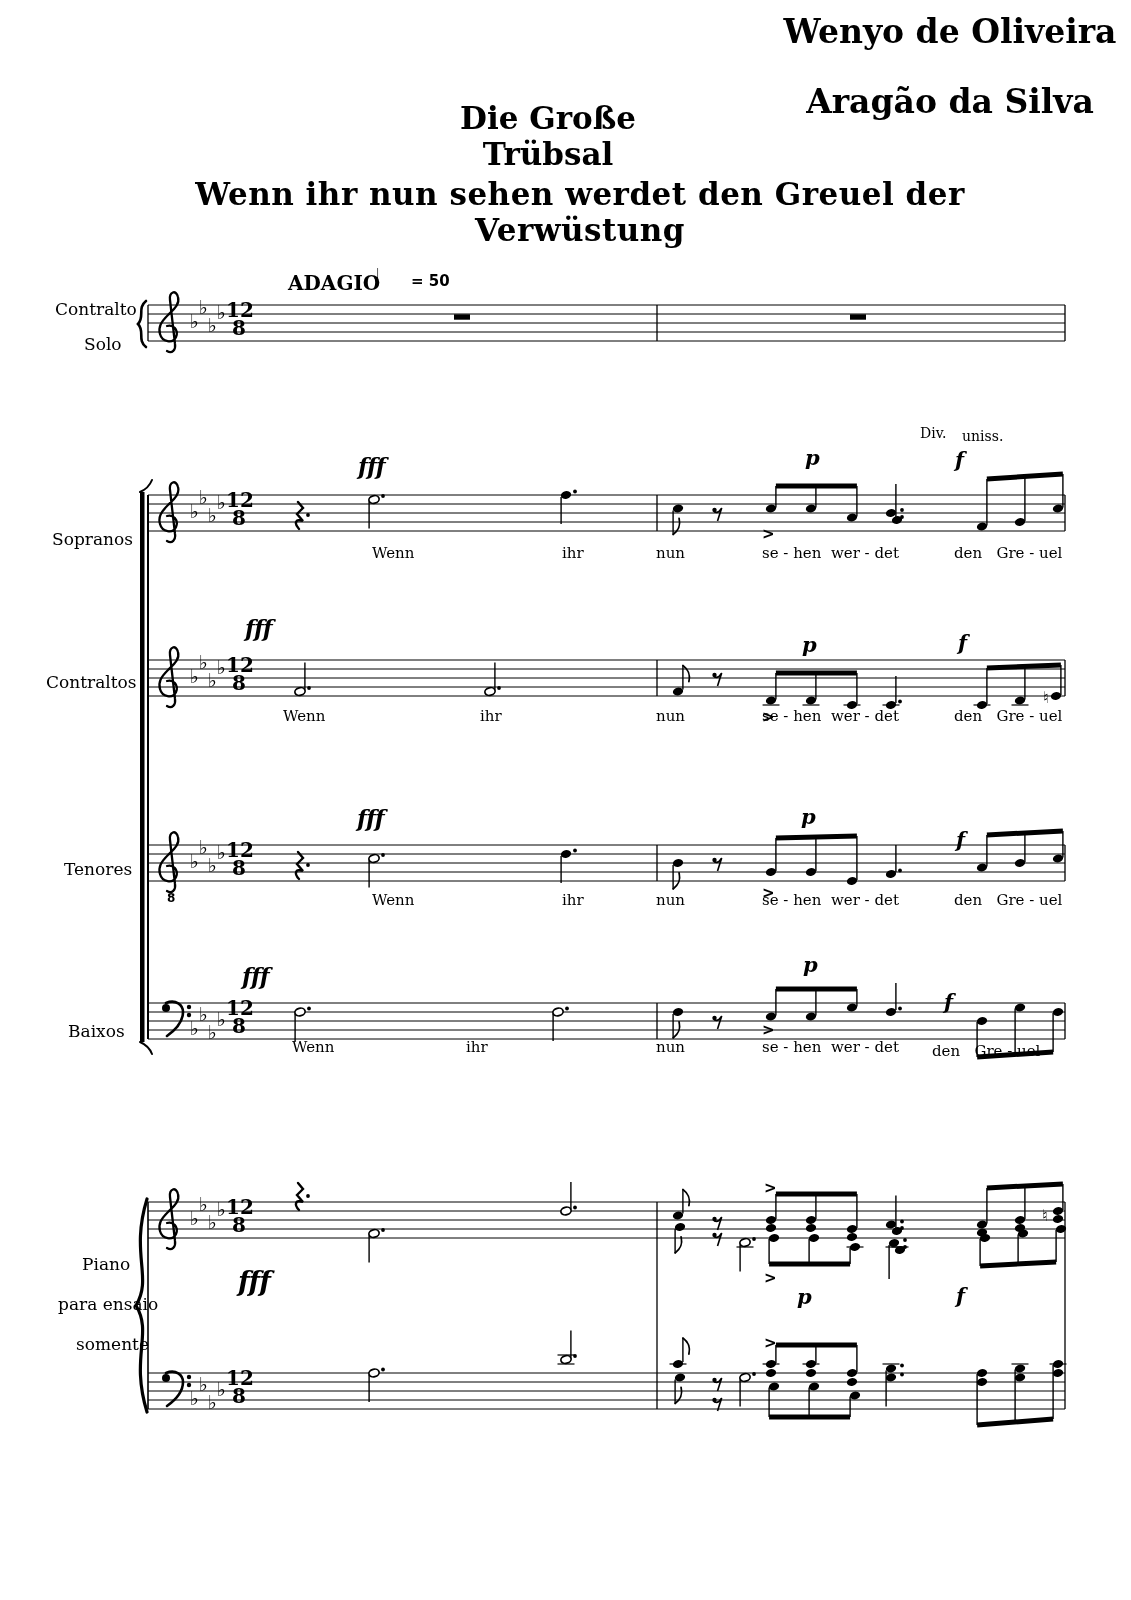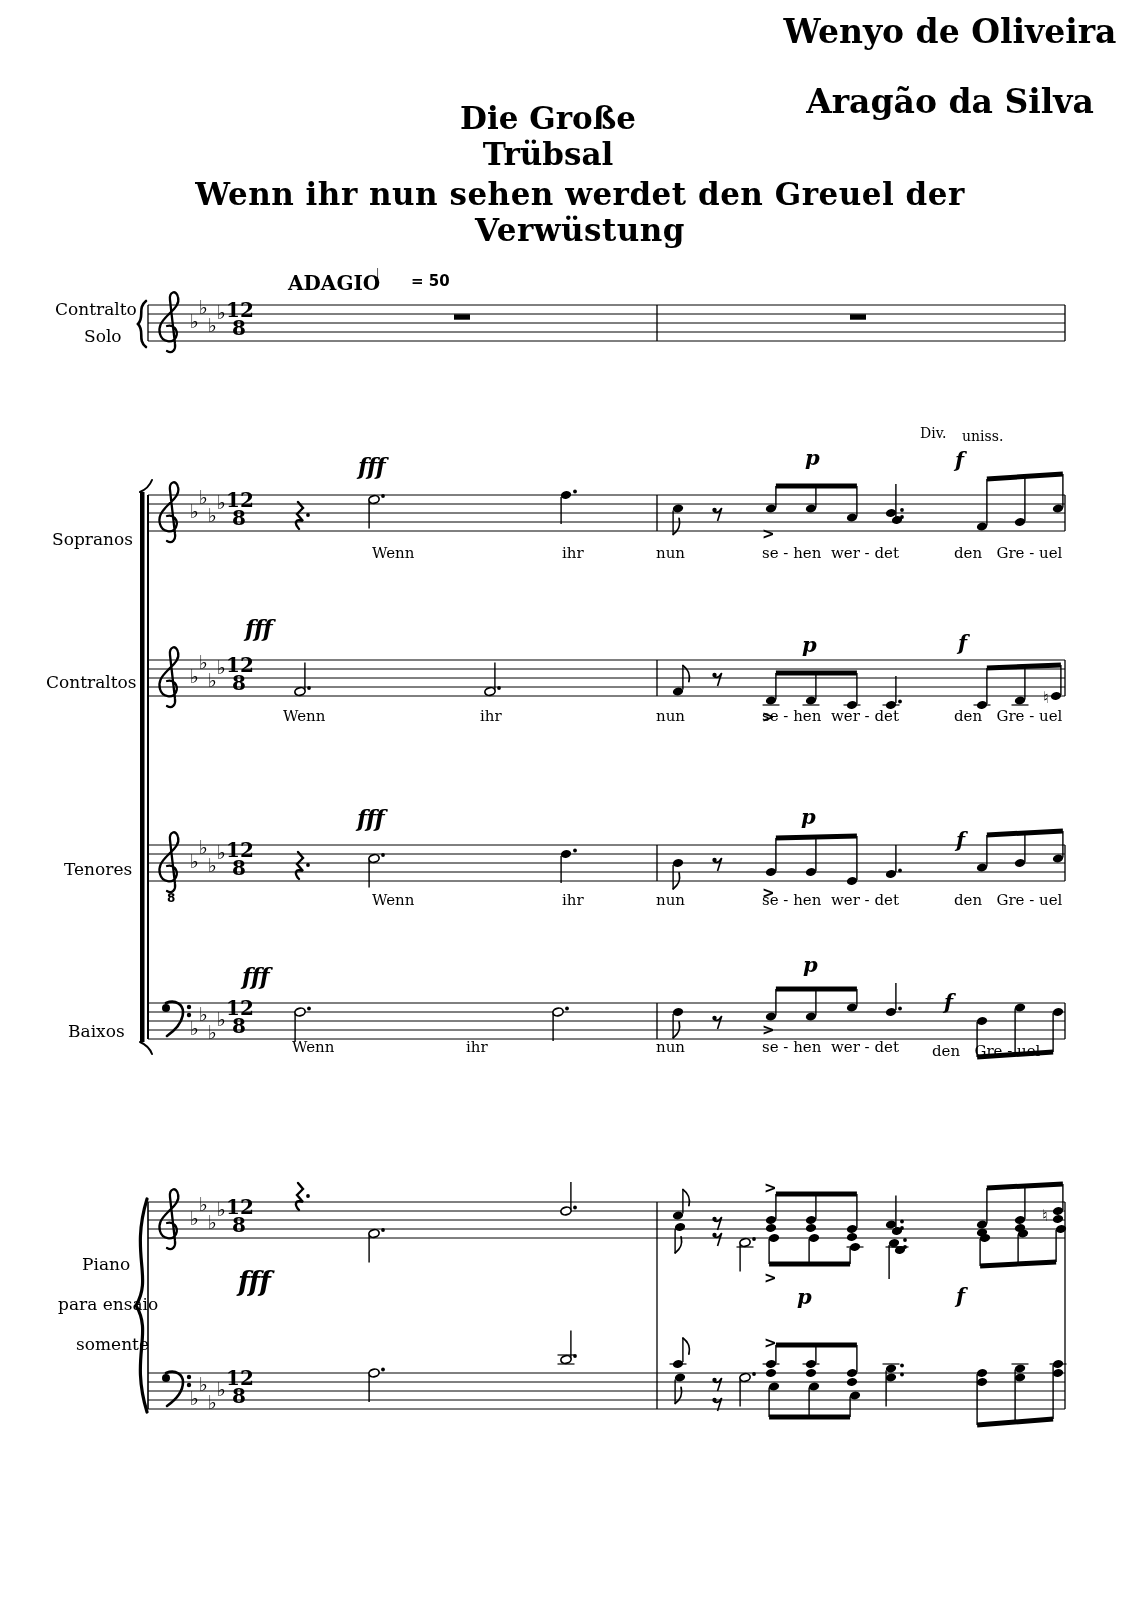--- a/index.html
+++ b/index.html
@@ -414,21 +414,21 @@
       <span class="ovl time" style="left: 232px; top: 673px;">8</span>
       <span class="ovl time" style="left: 226px; top: 840px;">12</span>
       <span class="ovl time" style="left: 232px; top: 858px;">8</span>
       <span class="ovl time" style="left: 226px; top: 998px;">12</span>
       <span class="ovl time" style="left: 232px; top: 1016px;">8</span>
       <span class="ovl time" style="left: 226px; top: 1197px;">12</span>
       <span class="ovl time" style="left: 232px; top: 1215px;">8</span>
       <span class="ovl time" style="left: 226px; top: 1368px;">12</span>
       <span class="ovl time" style="left: 232px; top: 1386px;">8</span>
       <span class="ovl label" style="left: 55px; top: 301px;">Contralto</span>
-      <span class="ovl label" style="left: 84px; top: 328px; text-align: center;">Solo</span>
+      <span class="ovl label" style="left: 84px; top: 336px; text-align: center;">Solo</span>
       <span class="ovl label" style="left: 52px; top: 531px;">Sopranos</span>
       <span class="ovl label" style="left: 46px; top: 674px;">Contraltos</span>
       <span class="ovl label" style="left: 64px; top: 861px;">Tenores</span>
       <span class="ovl label" style="left: 68px; top: 1023px;">Baixos</span>
       <span class="ovl label" style="left: 82px; top: 1256px;">Piano</span>
       <span class="ovl label" style="left: 58px; top: 1296px;">para ensaio</span>
       <span class="ovl label" style="left: 76px; top: 1336px;">somente</span>
       <span class="ovl dynfff" style="left: 358px; top: 454px;">fff</span>
       <span class="ovl dyn" style="left: 805px; top: 447px;">p</span>
       <span class="ovl dyn" style="left: 955px; top: 449px;">f</span>

